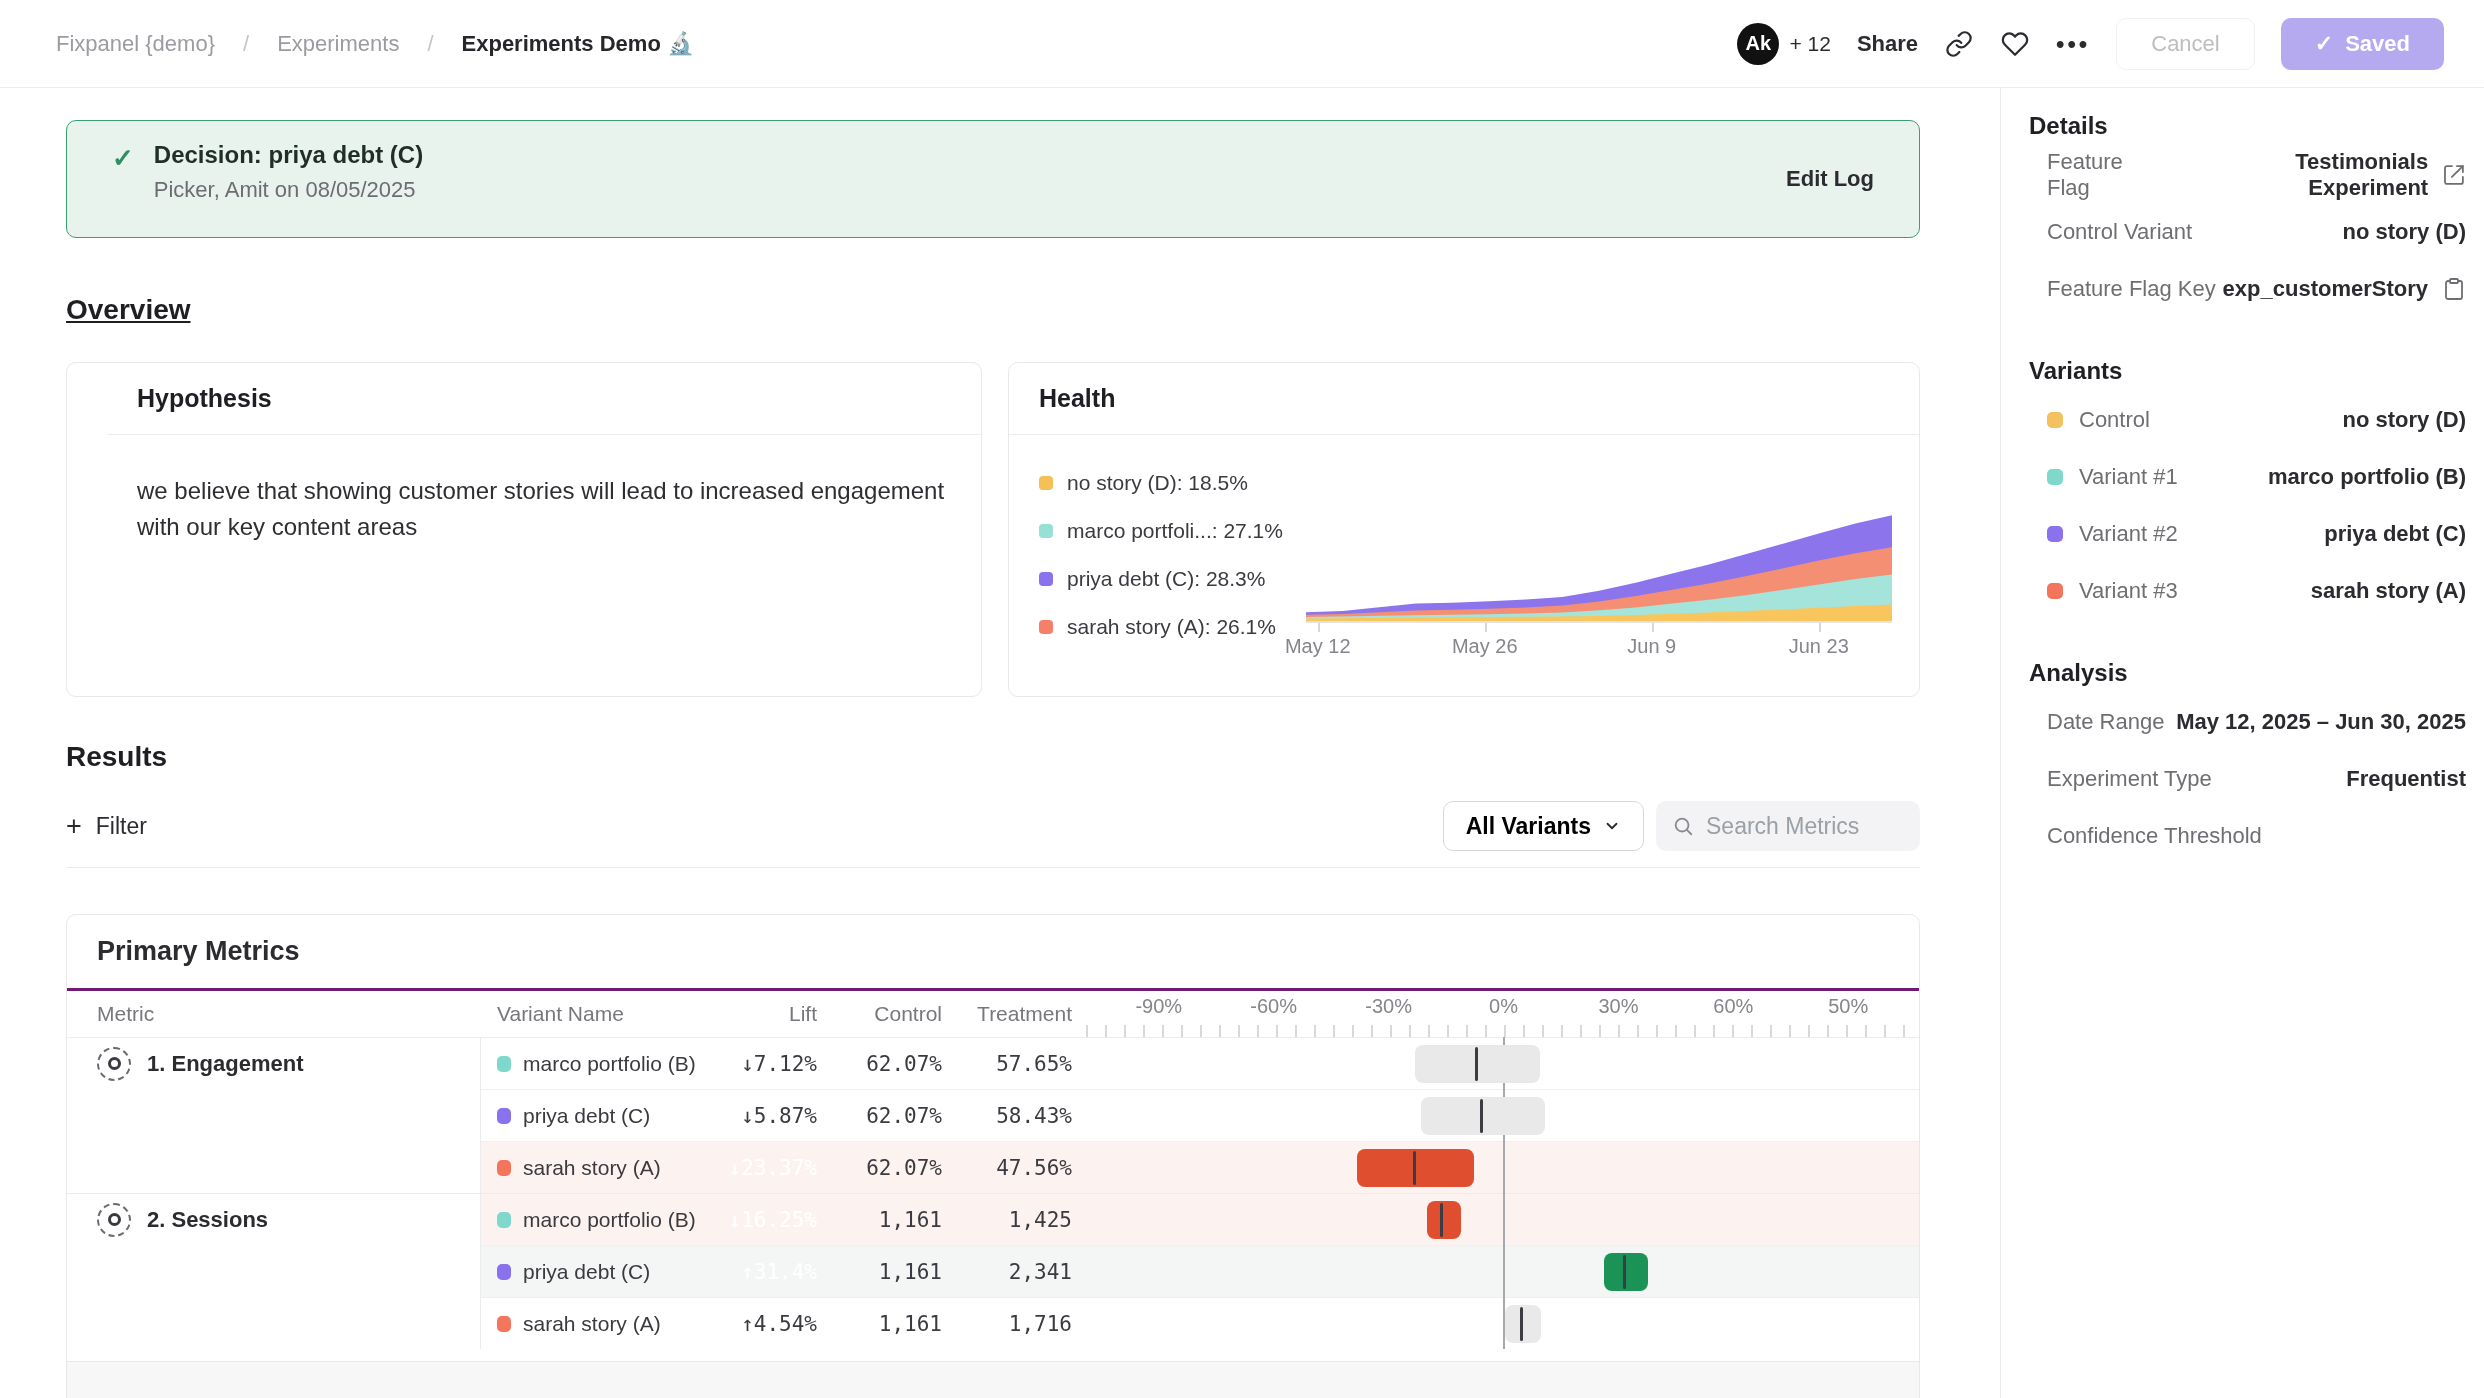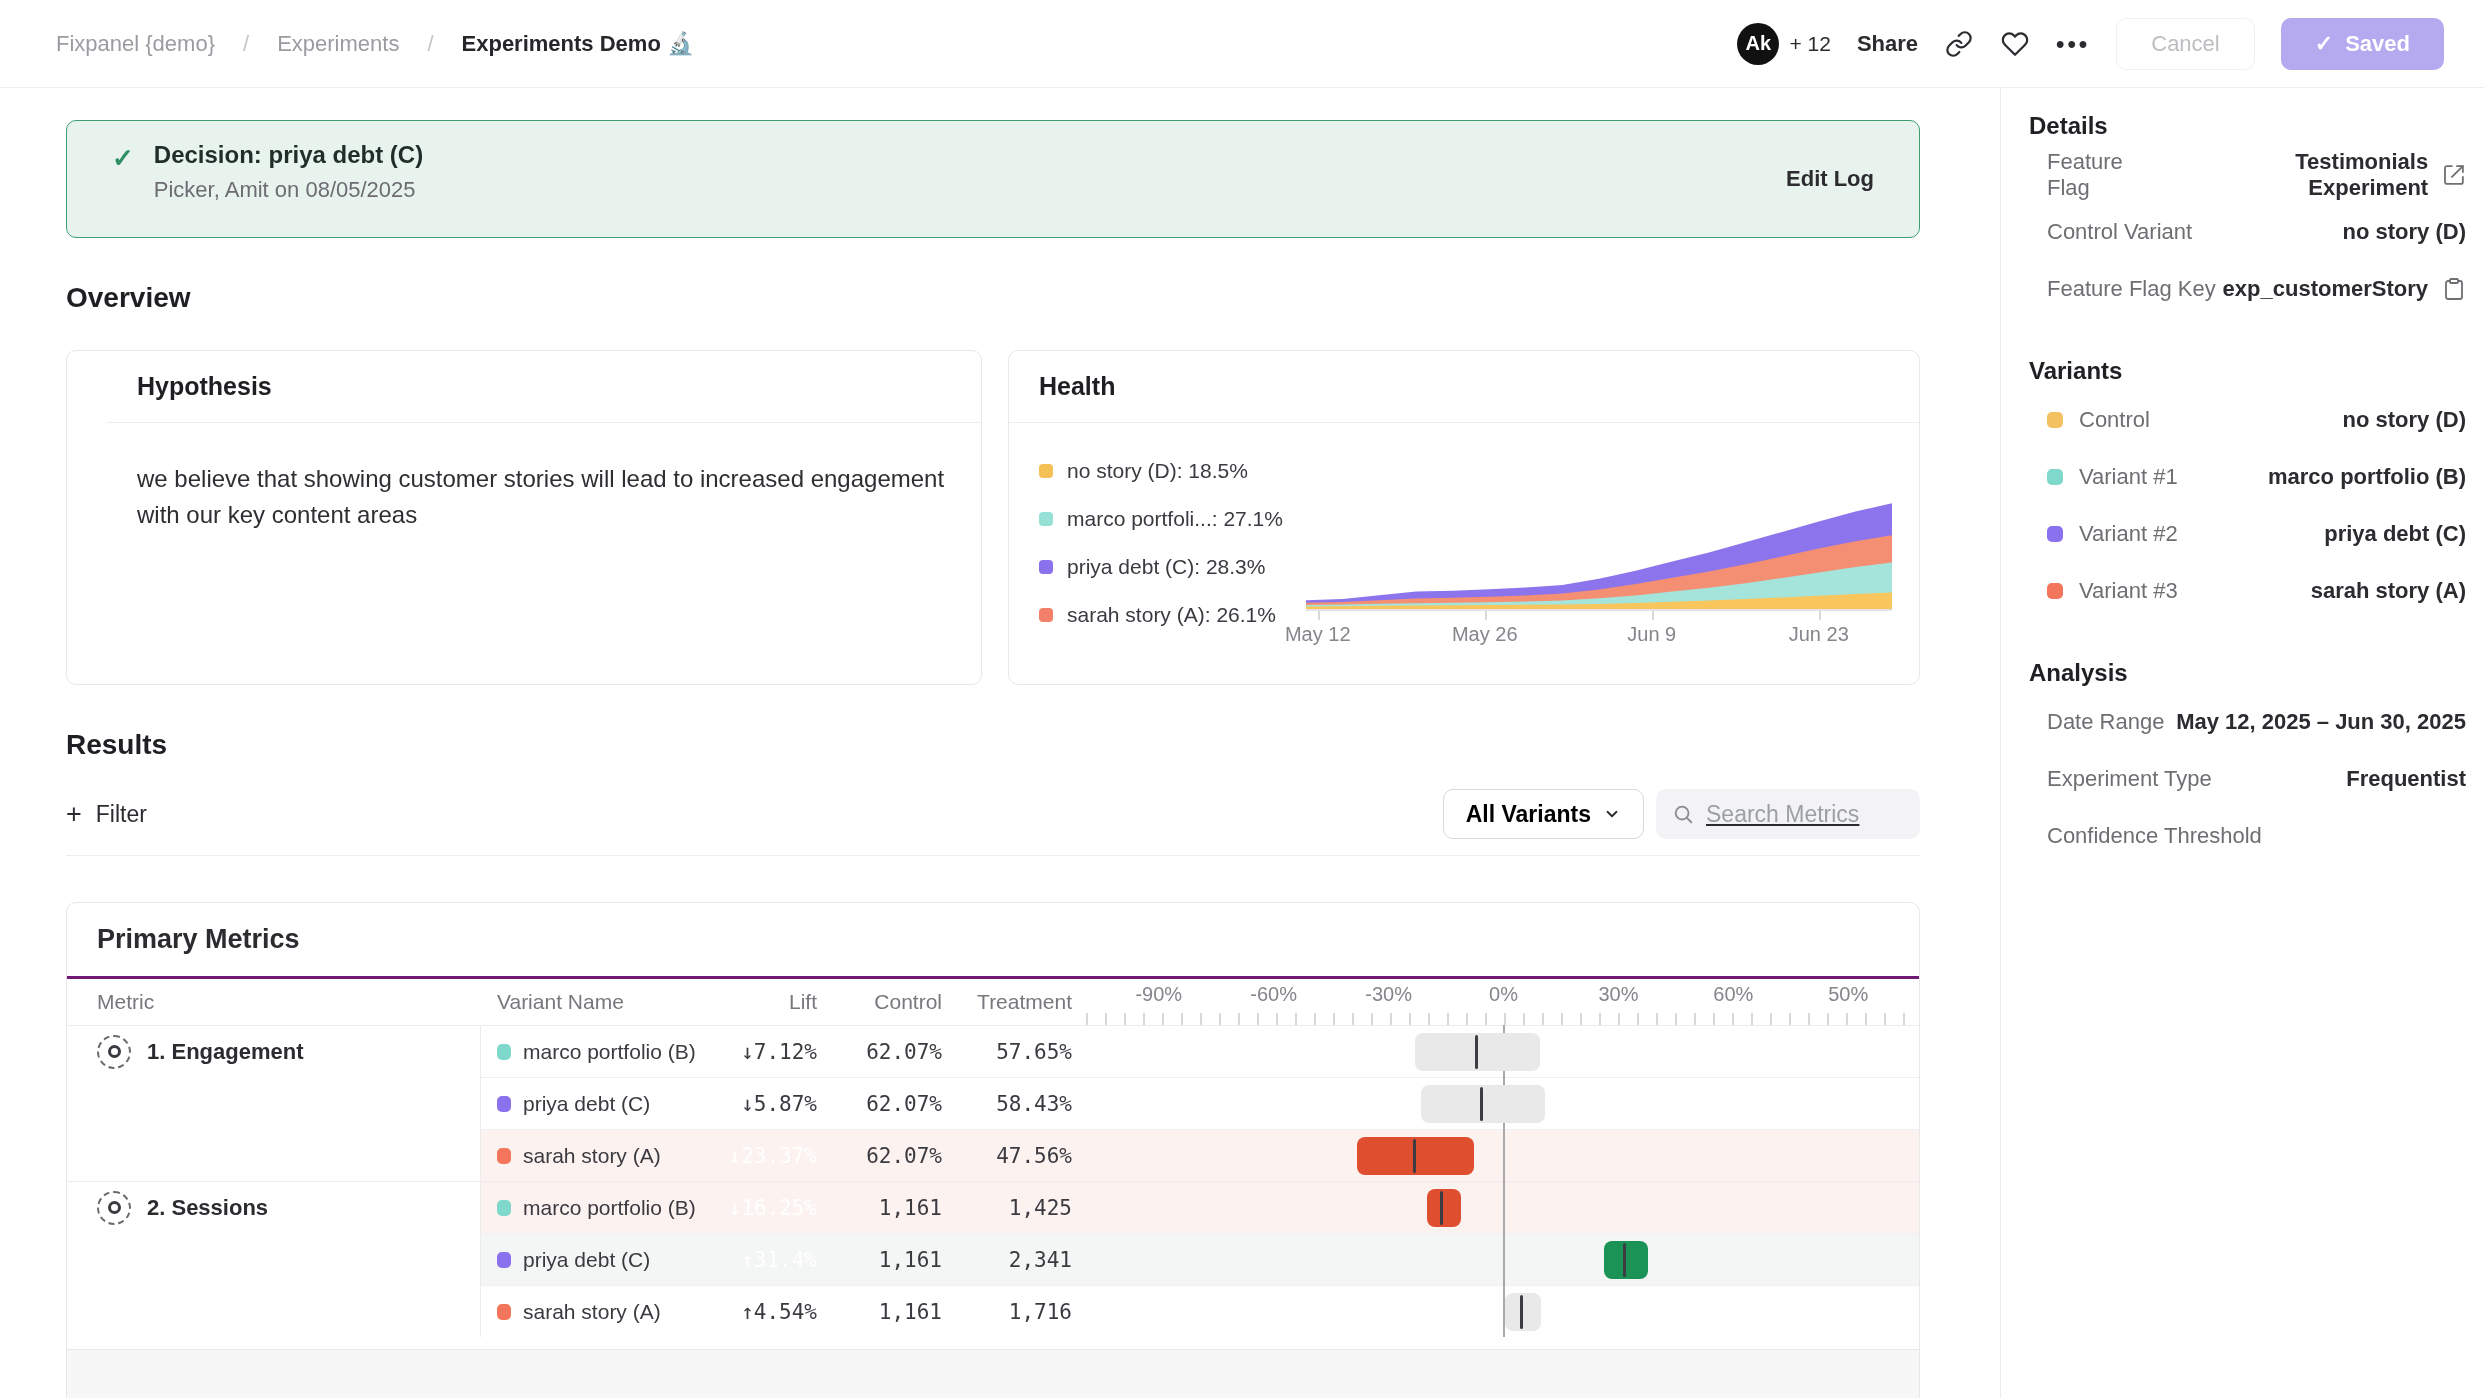--- a/index.html
+++ b/index.html
@@ -35,21 +35,21 @@
 
   .banner { margin-top:32px; height:118px; background:#e9f3ee; border:1px solid #3c9f72;
     border-radius:10px; display:flex; align-items:center; padding:0 45px; }
   .banner-check { color:#2d8f63; font-size:26px; font-weight:700; margin-right:20px; align-self:flex-start; margin-top:22px;}
   .banner-text { display:flex; flex-direction:column; gap:8px; padding-top:20px; align-self:flex-start;}
   .banner-title { font-size:24px; font-weight:700; color:#1f2e28; }
   .banner-sub { font-size:22px; color:#6c6c72; }
   .edit-log { margin-left:auto; font-size:22px; font-weight:600; color:#2b2b30; cursor:pointer; }
 
   .section-h { font-size:28px; font-weight:700; color:#1e1e23; }
-  .overview-h { margin-top:44px; }
+  .overview-h { margin-top:56px;text-decoration:underline; }
 
   .cards { display:flex; gap:26px; margin-top:36px; }
   .card { border:1px solid #e8e8ea; border-radius:10px; background:#fff; }
   .card-h { height:72px; display:flex; align-items:center; padding:0 30px;
     border-bottom:1px solid #ececee; font-size:25px; font-weight:700; color:#1e1e23; }
   .card-hyp { width:916px; height:335px;padding-left:40px; }
   .card-health { width:912px; height:335px; position:relative; }
   .hyp-body { padding:38px 30px; font-size:24px; line-height:1.5; color:#2e2e33; }
 
   .legend { position:absolute; left:30px; top:96px; display:flex; flex-direction:column; }
@@ -64,21 +64,21 @@
 
   .results-h { margin-top:44px; }
   .filter-row { margin-top:28px; display:flex; align-items:center; }
   .filter-btn { display:flex; align-items:center; gap:14px; font-size:23px; color:#2b2b30; cursor:pointer; }
   .plus { font-size:27px; font-weight:400; line-height:1; }
   .filter-right { margin-left:auto; display:flex; gap:12px; }
   .dd-btn { height:50px; border:1px solid #d8d8da; border-radius:10px; background:#fff;
     display:flex; align-items:center; gap:12px; padding:0 22px; font-size:23px; font-weight:600; }
   .dd-btn svg { width:18px; height:18px; stroke:#2b2b30; stroke-width:2.4; fill:none; stroke-linecap:round; stroke-linejoin:round;}
   .search-box { width:264px; height:50px; border-radius:10px; background:#f3f3f5;
-    display:flex; align-items:center; padding:0 16px; gap:12px;text-decoration:underline; }
+    display:flex; align-items:center; padding:0 16px; gap:12px; }
   .search-box svg { width:22px; height:22px; stroke:#8a8a90; stroke-width:2; fill:none; stroke-linecap:round; }
   .search-box input { border:none; outline:none; background:transparent; font-size:23px;
     color:#2b2b30; width:190px; font-family:"Liberation Sans",sans-serif; }
   .search-box input::placeholder { color:#9aa0a6; }
   .results-hr { margin-top:16px; border:none; border-top:1px solid #ececee; }
 
   
   .card-primary { margin-top:46px; height:600px; overflow:hidden; position:relative; }
   .pm-title { height:76px; display:flex; align-items:center; padding:0 30px;
     font-size:27px; font-weight:700; border-bottom:3px solid #701a75; }

